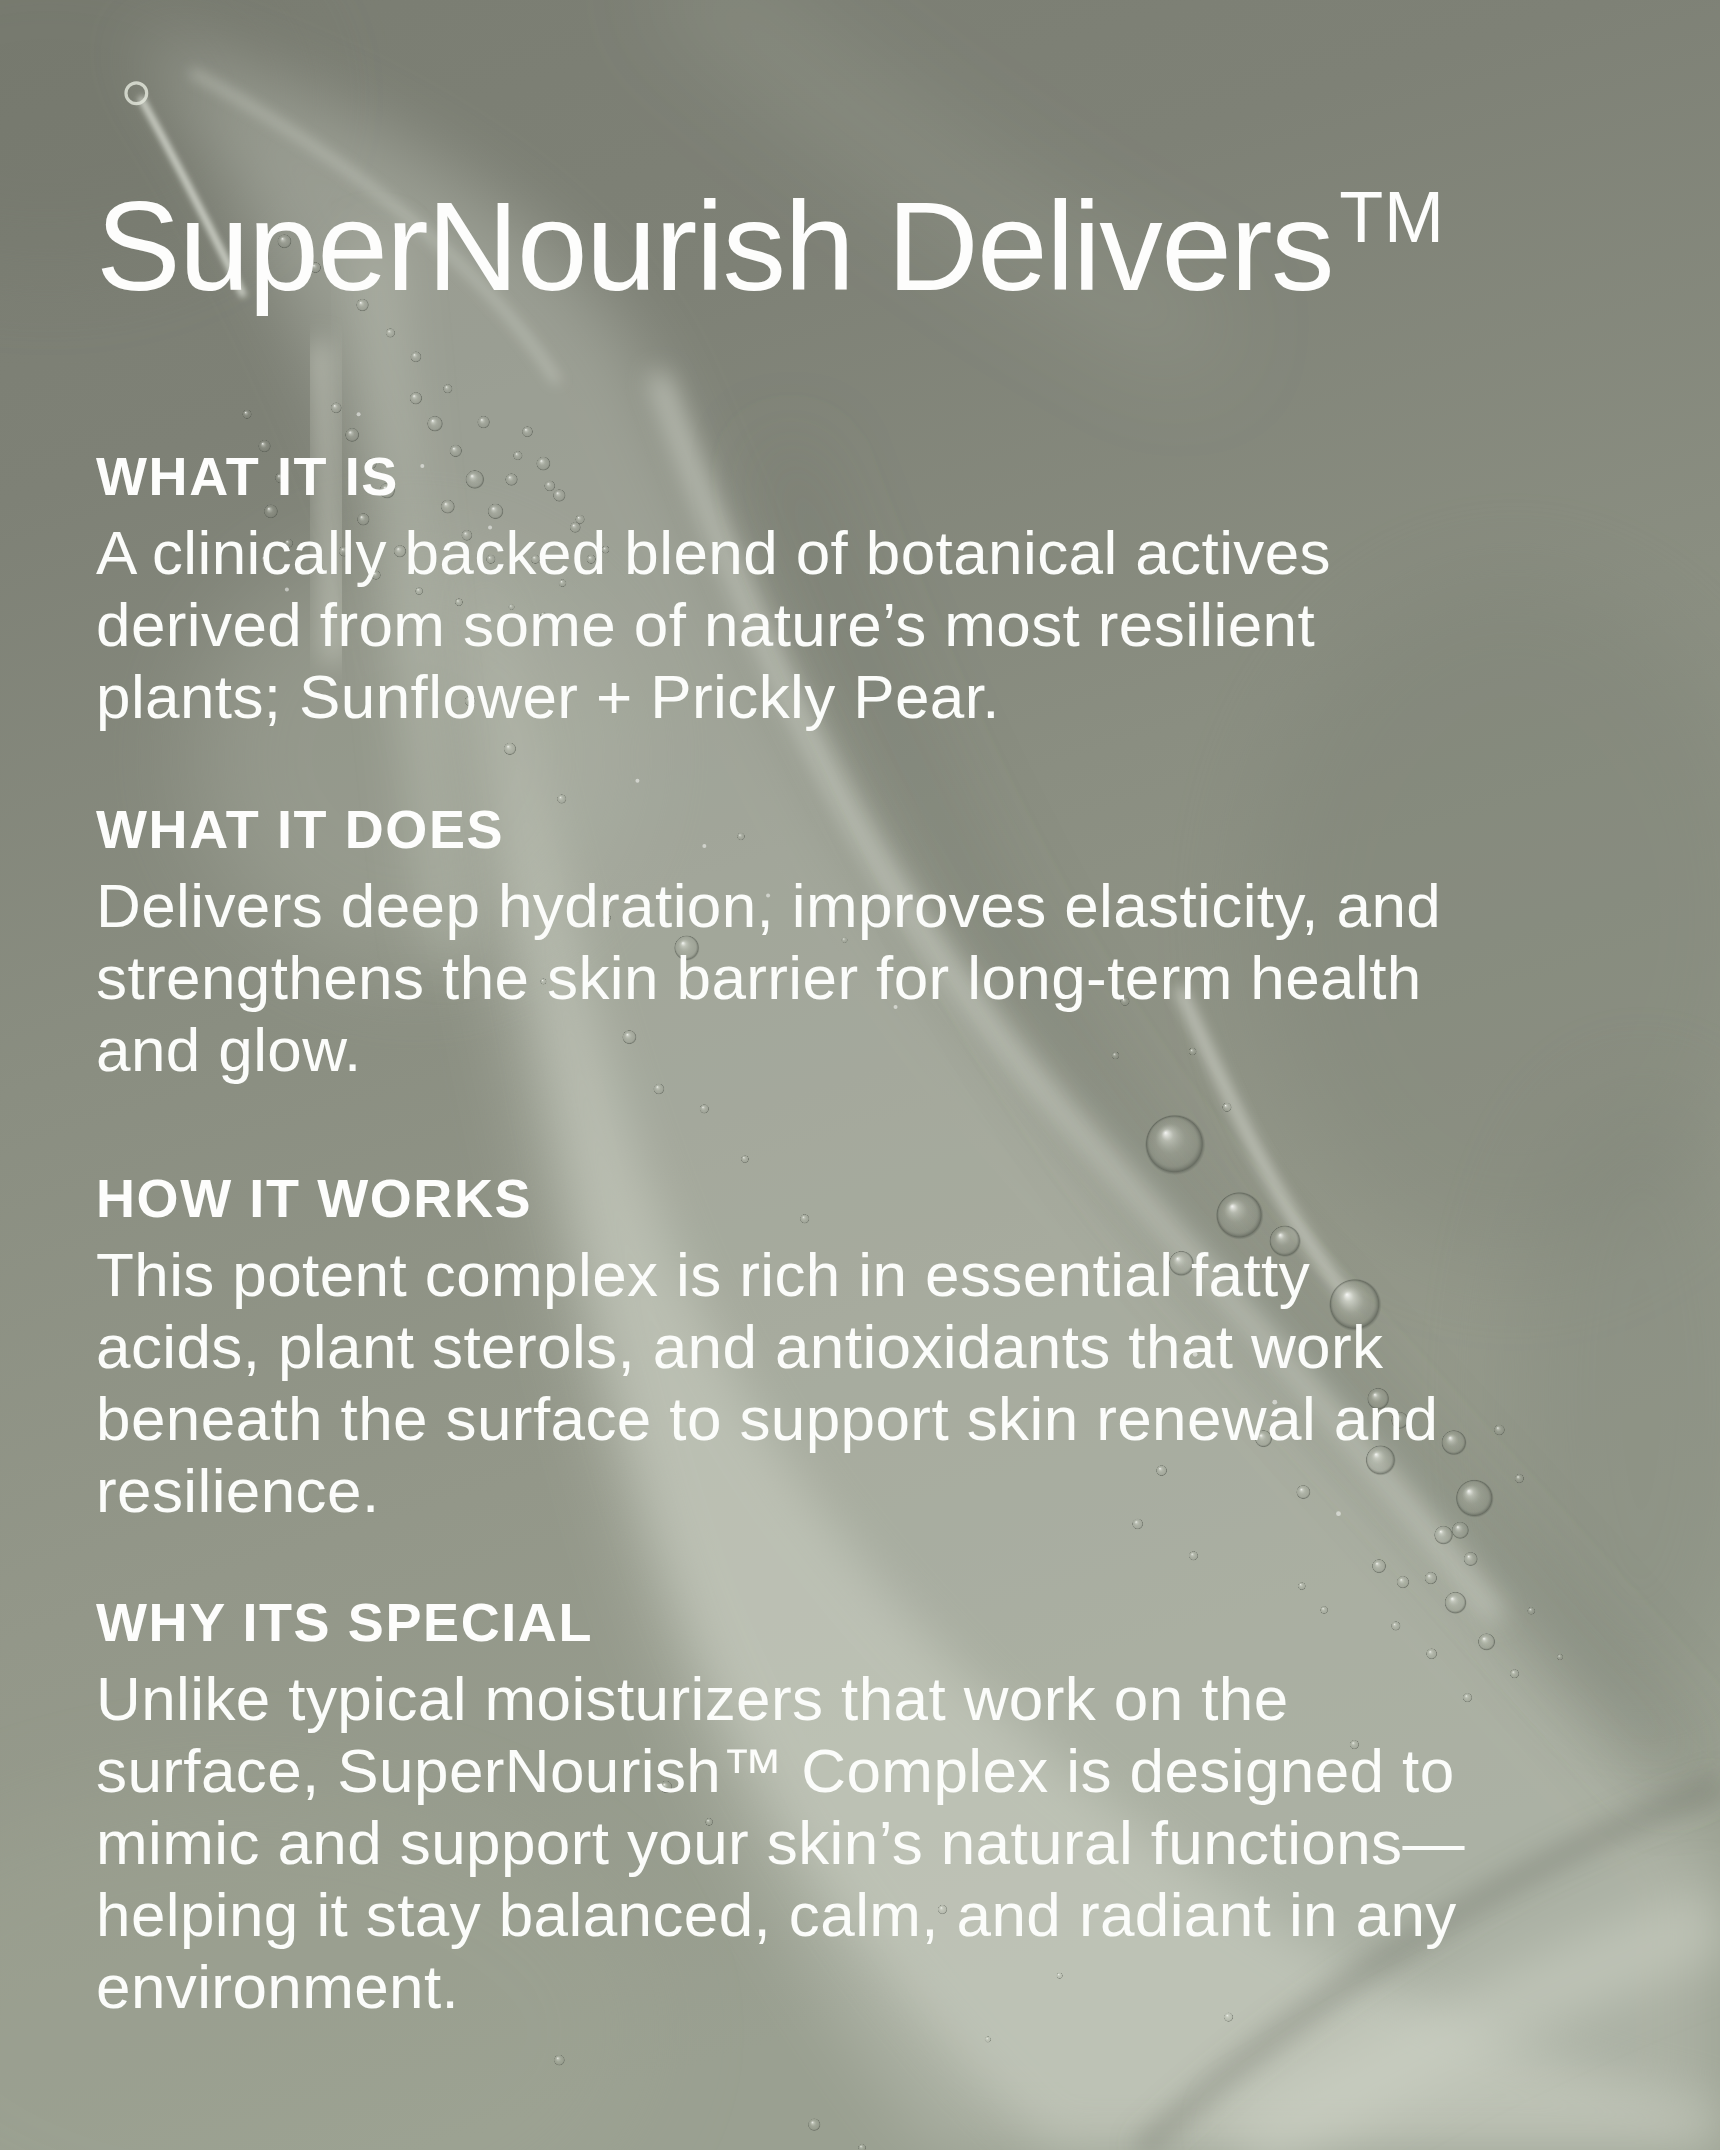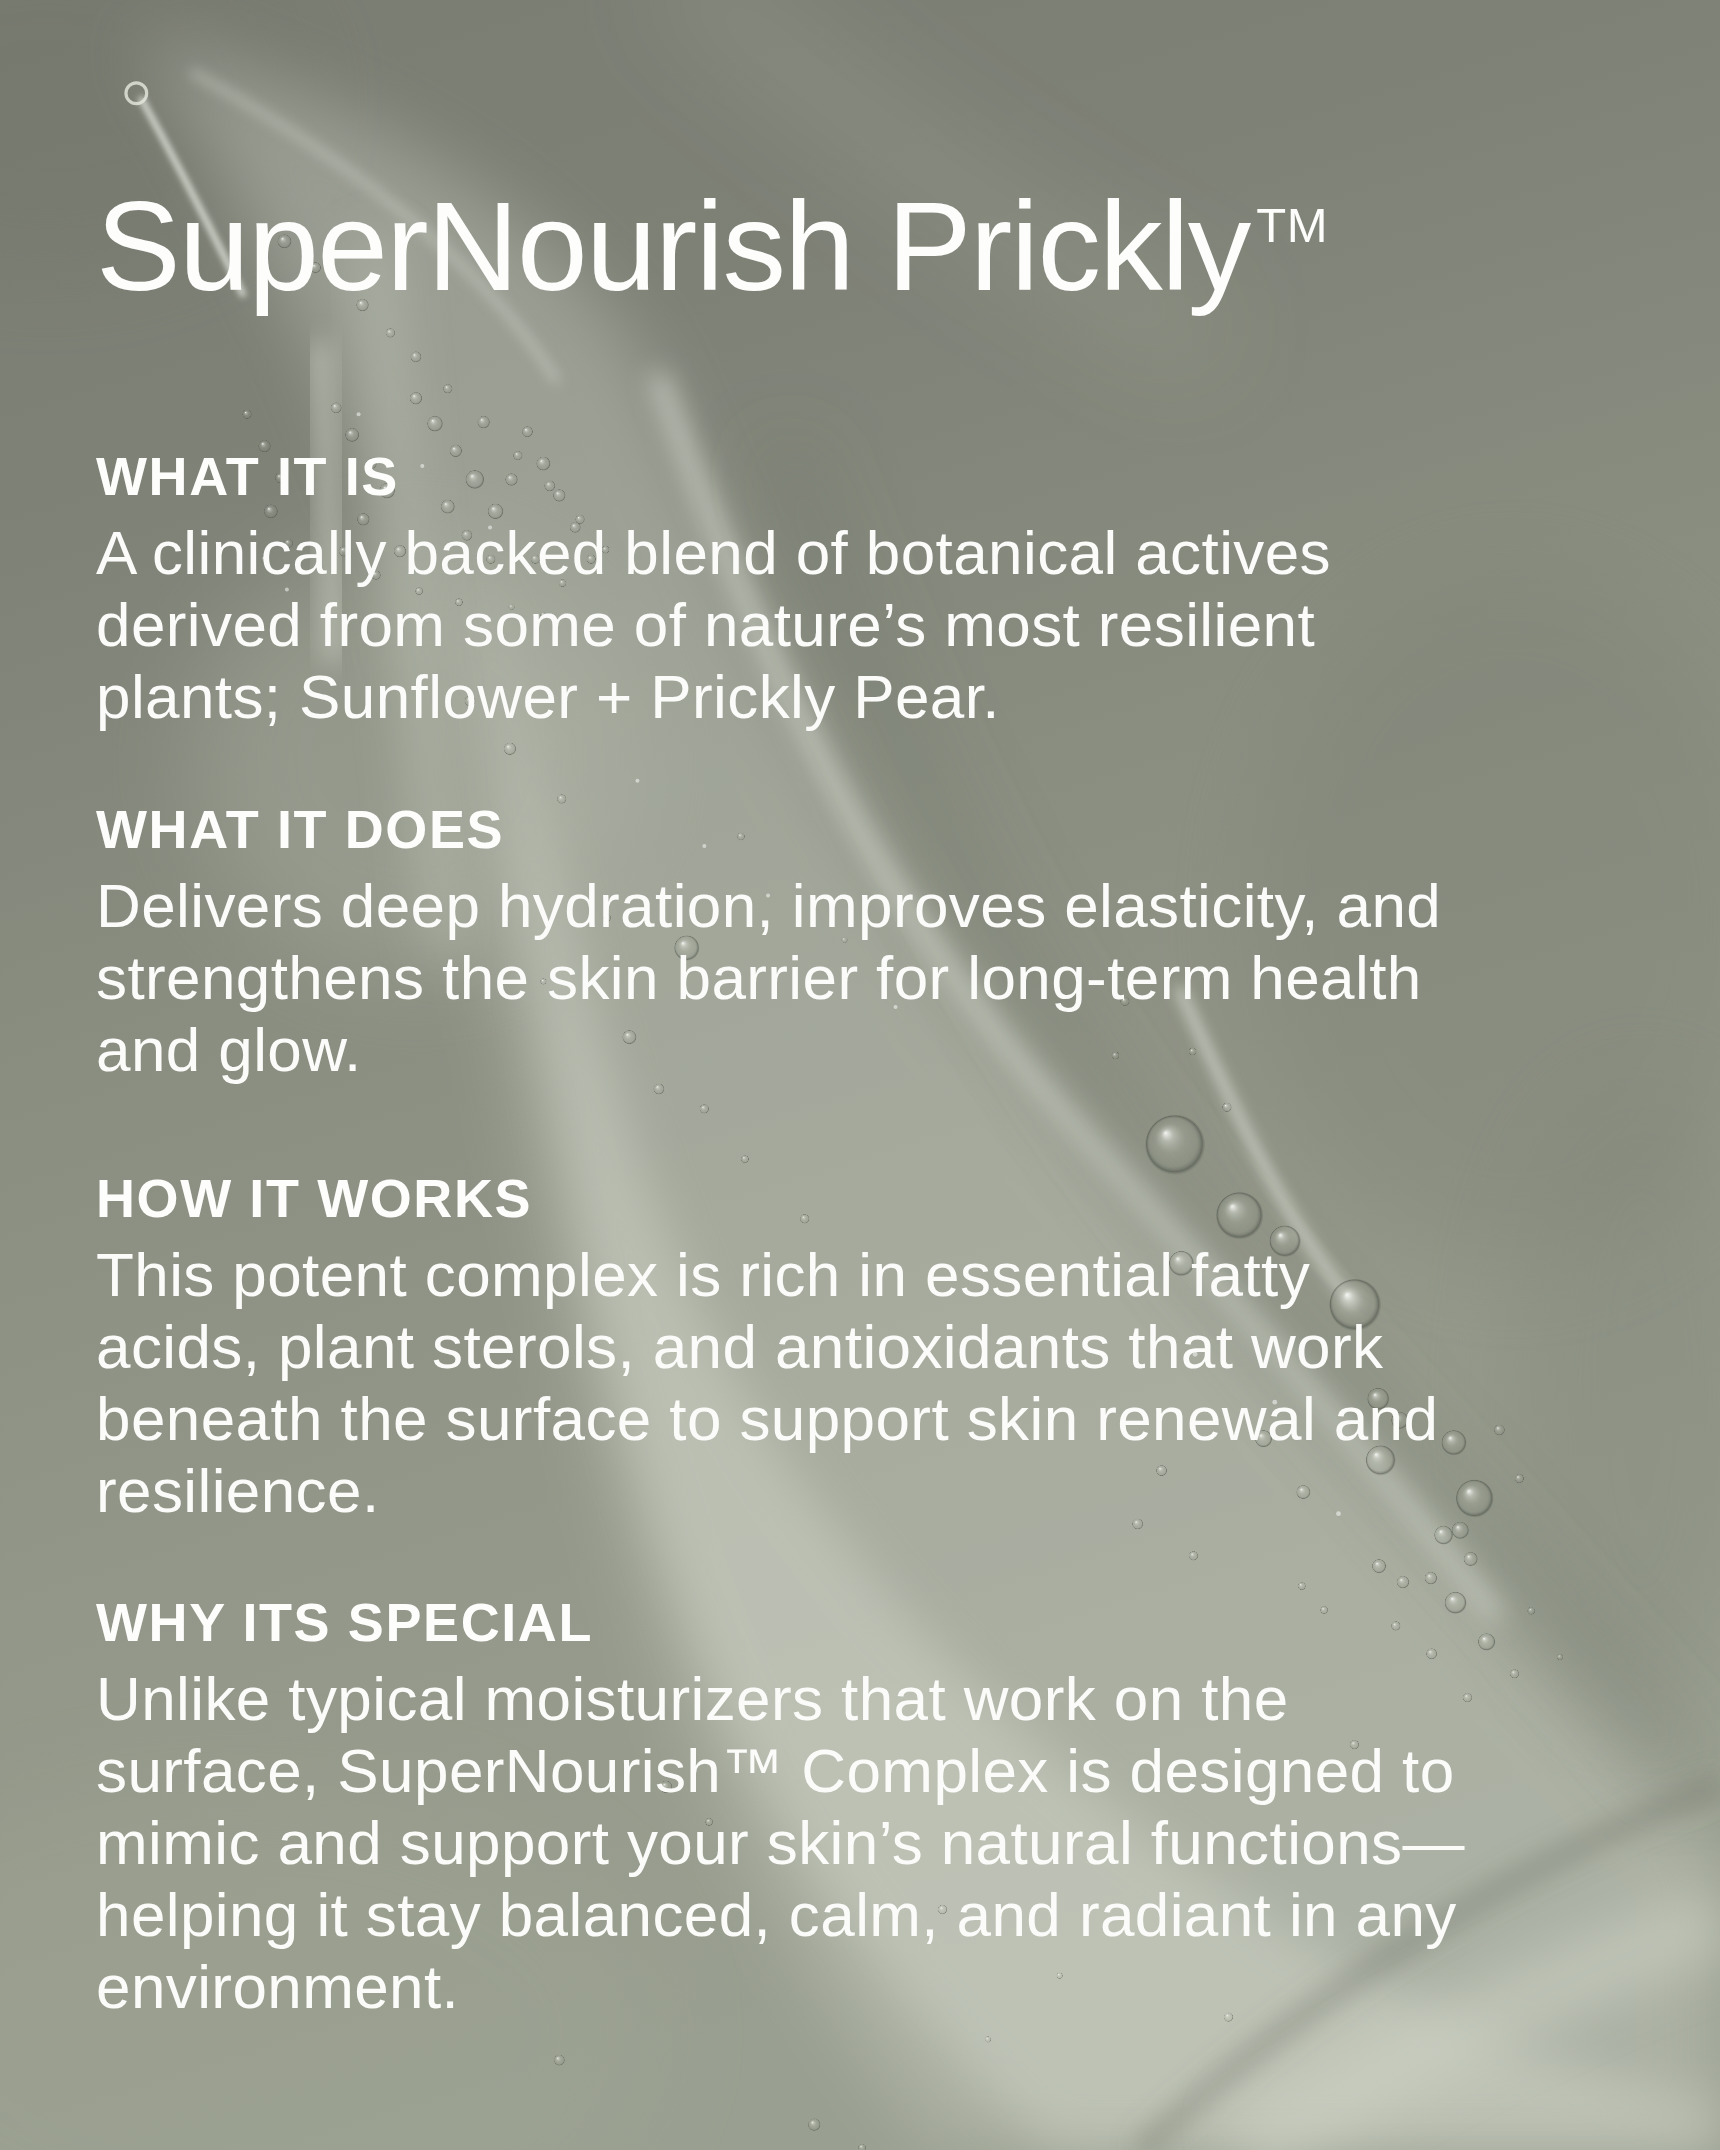--- a/index.html
+++ b/index.html
@@ -8,21 +8,21 @@
     font-family:"Liberation Sans","DejaVu Sans",sans-serif;
     background:linear-gradient(168deg,#7a7d72 0%,#7e8176 22%,#8a8e81 48%,#939789 72%,#9aa091 100%);
   }
   svg.bg{position:absolute;left:0;top:0;display:block;}
   .content{position:absolute;left:0;top:0;width:1721px;height:2151px;color:#fdfdfc;}
   h1.title{
     position:absolute;left:96px;top:170px;margin:0;
     font-size:127px;font-weight:400;line-height:1.2;letter-spacing:-1.6px;
     color:#fdfdfc;white-space:nowrap;
   }
-  h1.title sup{font-size:49px;letter-spacing:0.8px;vertical-align:48px;margin-left:6.4px;}
+  h1.title sup{font-size:72px;letter-spacing:0.8px;vertical-align:48px;margin-left:6.4px;}
   section.sec{position:absolute;left:96px;width:1450px;}
   .s1{top:440px;} .s2{top:793px;} .s3{top:1162px;} .s4{top:1586px;}
   h2.sec-h{
     margin:0;font-size:54px;font-weight:700;line-height:72px;letter-spacing:1.6px;color:#fdfdfc;
   }
   p.sec-p{
     margin:4.8px 0 0 0;font-size:62px;font-weight:400;line-height:72px;letter-spacing:0.4px;
     color:#fbfcfa;white-space:pre-line;
   }
 </style>
@@ -212,21 +212,21 @@
       <circle cx="1500" cy="1700" r="3"></circle>
         <circle cx="1600" cy="1760" r="3"></circle>
         <circle cx="1680" cy="1900" r="3"></circle>
       <circle cx="360" cy="740" r="2.5"></circle>
         <circle cx="800" cy="980" r="2.5"></circle>
     </g>
   </svg>
 
   <div class="content">
 
-    <h1 class="title"><span>SuperNourish Prickly</span><sup>TM</sup></h1>
+    <h1 class="title"><span>SuperNourish Delivers</span><sup>TM</sup></h1>
 
     <section class="sec s1">
       <h2 class="sec-h">WHAT IT IS</h2>
       <p class="sec-p">A clinically backed blend of botanical actives
 derived from some of nature’s most resilient
 plants; Sunflower + Prickly Pear.</p>
     </section>
 
     <section class="sec s3">
       <h2 class="sec-h">HOW IT WORKS</h2>

